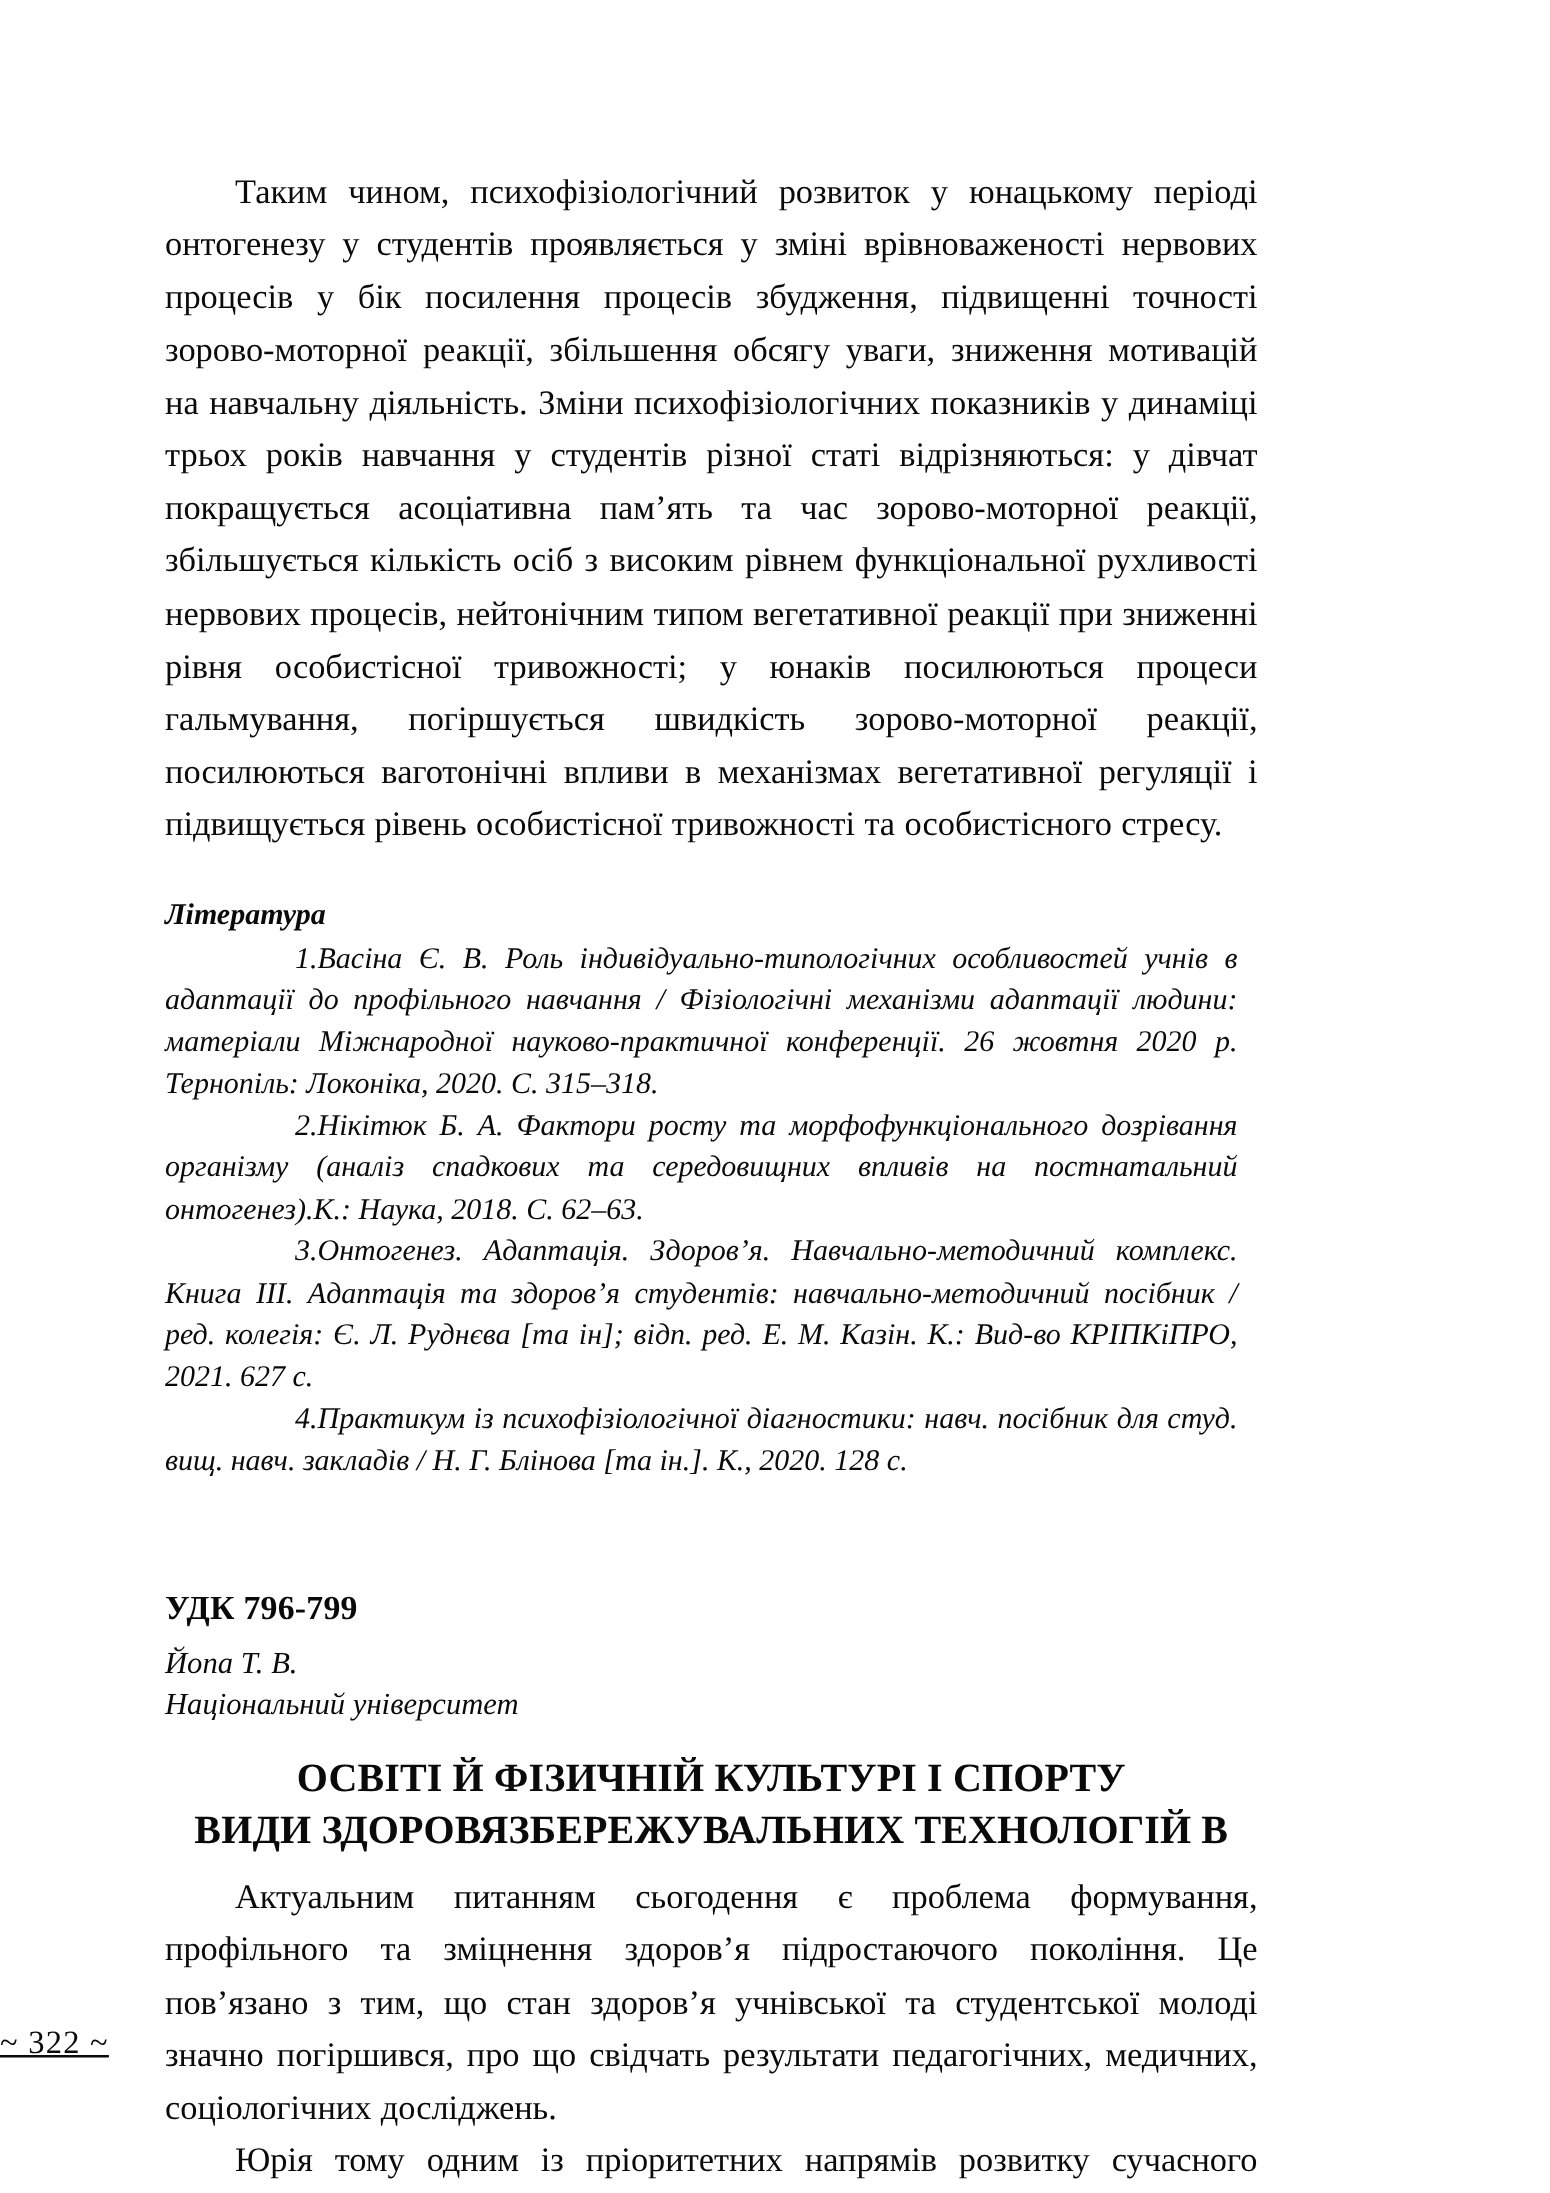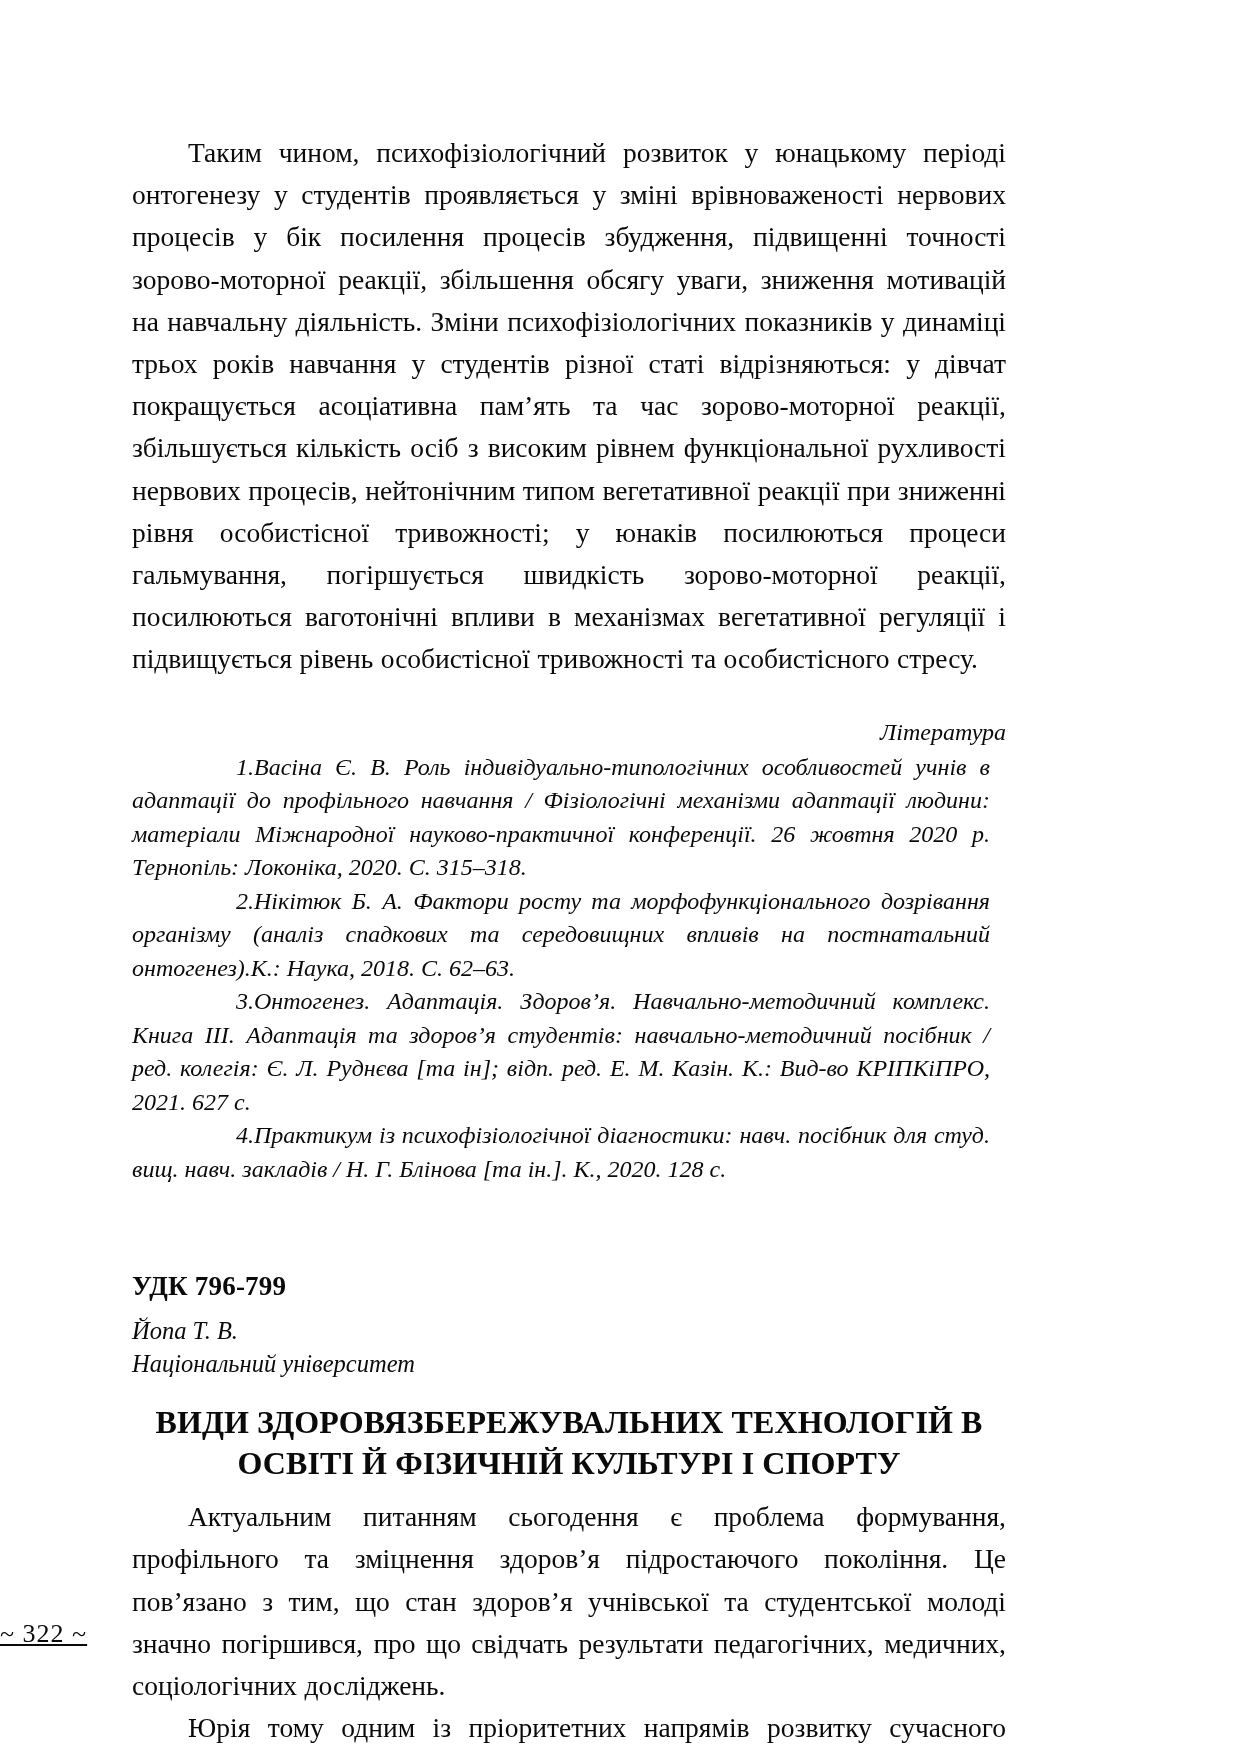--- a/index.html
+++ b/index.html
@@ -33,23 +33,24 @@
     text-align-last: left;
     text-indent: 56px;
     margin: 0;
     hyphens: none;
     word-spacing: 0.02em;
   }
   
   .lit-heading {
     font-style: italic;
     font-size: 24px;
-    text-align: right;
+    text-align: left;
     margin: 36px 0 0 0;
     line-height: 30px;
+    font-weight: bold;
   }
   .ref-list {
     margin: 4px 16px 0 0;
     padding: 0;
     list-style: none;
   }
   .ref-item {
     font-style: italic;
     font-size: 24px;
     line-height: 33.5px;
@@ -127,22 +128,22 @@
   </ul>
 
   <div class="udc">УДК 796-799</div>
 
   <div class="author-block">
     <div>Йопа Т. В.</div>
     <div>Національний університет</div>
   </div>
 
   <h1 class="art-title">
+    <span class="tl">ОСВІТІ Й ФІЗИЧНІЙ КУЛЬТУРІ І СПОРТУ</span>
     <span class="tl">ВИДИ ЗДОРОВЯЗБЕРЕЖУВАЛЬНИХ ТЕХНОЛОГІЙ В</span>
-    <span class="tl">ОСВІТІ Й ФІЗИЧНІЙ КУЛЬТУРІ І СПОРТУ</span>
   </h1>
 
   <p class="body-par second-body">Актуальним питанням сьогодення є проблема формування, профільного та зміцнення здоров’я підростаючого покоління. Це пов’язано з тим, що стан здоров’я учнівської та студентської молоді значно погіршився, про що свідчать результати педагогічних, медичних, соціологічних досліджень.</p>
 
   <p class="body-par">Юрія тому одним із пріоритетних напрямів розвитку сучасного суспільства є впровадження ефективних здоров’язбережувальних технологій в освітній процес, що дає змогу проводити оздоровлення в</p>
 
   <div class="footer">~ 322 ~</div>
 
 </div>
 

